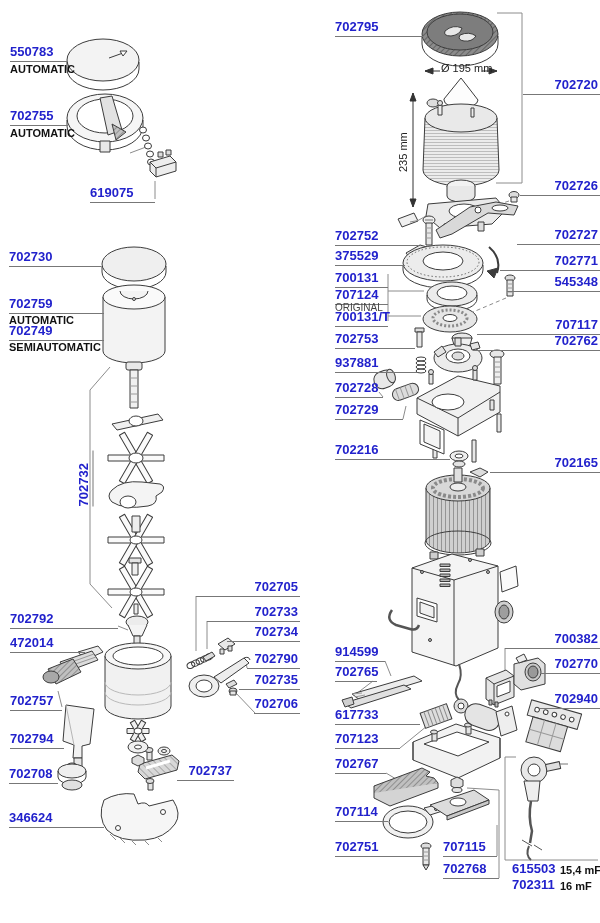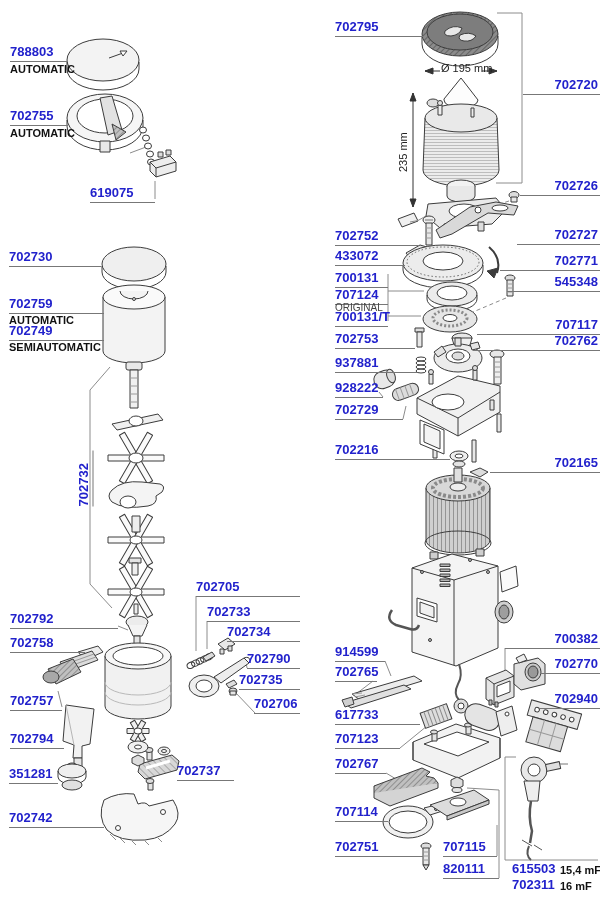--- a/index.html
+++ b/index.html
@@ -3,21 +3,21 @@
 <meta charset="utf-8">
 <style>
   html,body{margin:0;padding:0;background:#fff;}
   #stage{position:relative;width:600px;height:923px;background:#fff;overflow:hidden;
          font-family:"Liberation Sans",sans-serif;}
   #art{position:absolute;left:0;top:0;}
   .lbl{position:absolute;color:#2222cc;font:bold 13px "Liberation Sans",sans-serif;
        line-height:14px;padding-bottom:2px;border-bottom:1px solid #777;
        white-space:nowrap;cursor:pointer;}
   .nb{border-bottom:none;}
-  .c{padding-right:2px;}
+  .c{text-align:right;padding-right:2px;}
   .rr{text-align:right;padding-right:7px;}
   .rot{transform:rotate(-90deg);transform-origin:center center;}
   .note{position:absolute;color:#111;font:bold 11px "Liberation Sans",sans-serif;
         line-height:12px;white-space:nowrap;}
   .orig{color:#444;font:normal 10px "Liberation Sans",sans-serif;}
   .dim{position:absolute;color:#222;font:normal 11px "Liberation Sans",sans-serif;
        white-space:nowrap;}
 </style>
 </head>
 <body>
@@ -541,73 +541,73 @@
       <rect x="546" y="763" width="14" height="7" fill="#e0e0e0" transform="rotate(-12 553 766)"></rect>
       <path d="M560,764 h8" stroke="#777"></path>
       <polygon points="524,781 540,781 538,801 528,801" fill="#eee"></polygon>
       <path d="M531,801 q-3,16 1,30 l-2,12" stroke-width="2.5" stroke="#555"></path>
       <path d="M522,840 l10,6 M534,845 l8,5" stroke="#555"></path>
       <path d="M529,846 q-4,9 2,14" stroke-width="2" stroke="#555"></path>
     </g>
   </g>
 </svg>
 
-<div class="lbl" style="left:10px;top:45px;width:58px">788803</div>
+<div class="lbl" style="left:10px;top:45px;width:58px">550783</div>
 <div class="note" style="left:10px;top:63px">AUTOMATIC</div>
 
 <div class="lbl" style="left:10px;top:109px;width:58px">702755</div>
 <div class="note" style="left:10px;top:127px">AUTOMATIC</div>
 
 <div class="lbl" style="left:90px;top:186px;width:65px">619075</div>
 
 <div class="lbl" style="left:9px;top:250px;width:92px">702730</div>
 
 <div class="lbl" style="left:9px;top:297px;width:95px">702759</div>
 <div class="note" style="left:9px;top:314px">AUTOMATIC</div>
 <div class="lbl" style="left:9px;top:324px;width:95px">702749</div>
 <div class="note" style="left:9px;top:341px">SEMIAUTOMATIC</div>
 
 <div class="lbl rot" style="left:57px;top:470px;width:56px">702732</div>
 
 <div class="lbl" style="left:10px;top:612px;width:108px">702792</div>
-<div class="lbl" style="left:10px;top:636px;width:75px">702758</div>
+<div class="lbl" style="left:10px;top:636px;width:75px">472014</div>
 <div class="lbl" style="left:10px;top:694px;width:52px">702757</div>
 <div class="lbl" style="left:10px;top:732px;width:54px">702794</div>
-<div class="lbl" style="left:9px;top:767px;width:49px">351281</div>
-<div class="lbl" style="left:9px;top:811px;width:95px">702742</div>
+<div class="lbl" style="left:9px;top:767px;width:49px">702708</div>
+<div class="lbl" style="left:9px;top:811px;width:95px">346624</div>
 
 <div class="lbl c" style="left:196px;top:580px;width:102px">702705</div>
 <div class="lbl c" style="left:207px;top:605px;width:91px">702733</div>
 <div class="lbl c" style="left:227px;top:625px;width:71px">702734</div>
 <div class="lbl c" style="left:247px;top:652px;width:51px">702790</div>
 <div class="lbl c" style="left:239px;top:673px;width:59px">702735</div>
 <div class="lbl c" style="left:254px;top:697px;width:44px">702706</div>
 <div class="lbl c" style="left:177px;top:764px;width:55px">702737</div>
 
 <div class="lbl" style="left:335px;top:20px;width:88px">702795</div>
 <div class="lbl" style="left:335px;top:229px;width:83px">702752</div>
-<div class="lbl" style="left:335px;top:249px;width:70px">433072</div>
+<div class="lbl" style="left:335px;top:249px;width:70px">375529</div>
 <div class="lbl" style="left:335px;top:271px;width:53px">700131</div>
 <div class="lbl" style="left:335px;top:288px;width:53px">707124</div>
 <div class="note orig" style="left:335px;top:302px">ORIGINAL</div>
 <div class="lbl" style="left:335px;top:310px;width:53px">700131/T</div>
 <div class="lbl" style="left:335px;top:332px;width:80px">702753</div>
 <div class="lbl" style="left:335px;top:356px;width:82px">937881</div>
-<div class="lbl" style="left:335px;top:381px;width:48px">928222</div>
+<div class="lbl" style="left:335px;top:381px;width:48px">702728</div>
 <div class="lbl" style="left:335px;top:403px;width:68px">702729</div>
 <div class="lbl" style="left:335px;top:443px;width:115px">702216</div>
 <div class="lbl" style="left:335px;top:645px;width:50px">914599</div>
 <div class="lbl" style="left:335px;top:665px;width:42px">702765</div>
 <div class="lbl" style="left:335px;top:708px;width:85px">617733</div>
 <div class="lbl" style="left:335px;top:732px;width:65px">707123</div>
 <div class="lbl" style="left:335px;top:757px;width:51px">702767</div>
 <div class="lbl" style="left:335px;top:805px;width:53px">707114</div>
 <div class="lbl" style="left:335px;top:840px;width:88px">702751</div>
 <div class="lbl" style="left:443px;top:840px;width:54px">707115</div>
-<div class="lbl" style="left:443px;top:862px;width:56px">820111</div>
+<div class="lbl" style="left:443px;top:862px;width:56px">702768</div>
 
 <div class="lbl rr" style="left:523px;top:78px;width:75px">702720</div>
 <div class="lbl rr" style="left:520px;top:179px;width:78px">702726</div>
 <div class="lbl rr" style="left:517px;top:228px;width:81px">702727</div>
 <div class="lbl rr" style="left:500px;top:254px;width:98px">702771</div>
 <div class="lbl rr" style="left:507px;top:275px;width:91px">545348</div>
 <div class="lbl rr" style="left:477px;top:318px;width:121px">707117</div>
 <div class="lbl rr" style="left:473px;top:334px;width:125px">702762</div>
 <div class="lbl rr" style="left:490px;top:456px;width:108px">702165</div>
 <div class="lbl rr" style="left:505px;top:632px;width:93px">700382</div>

